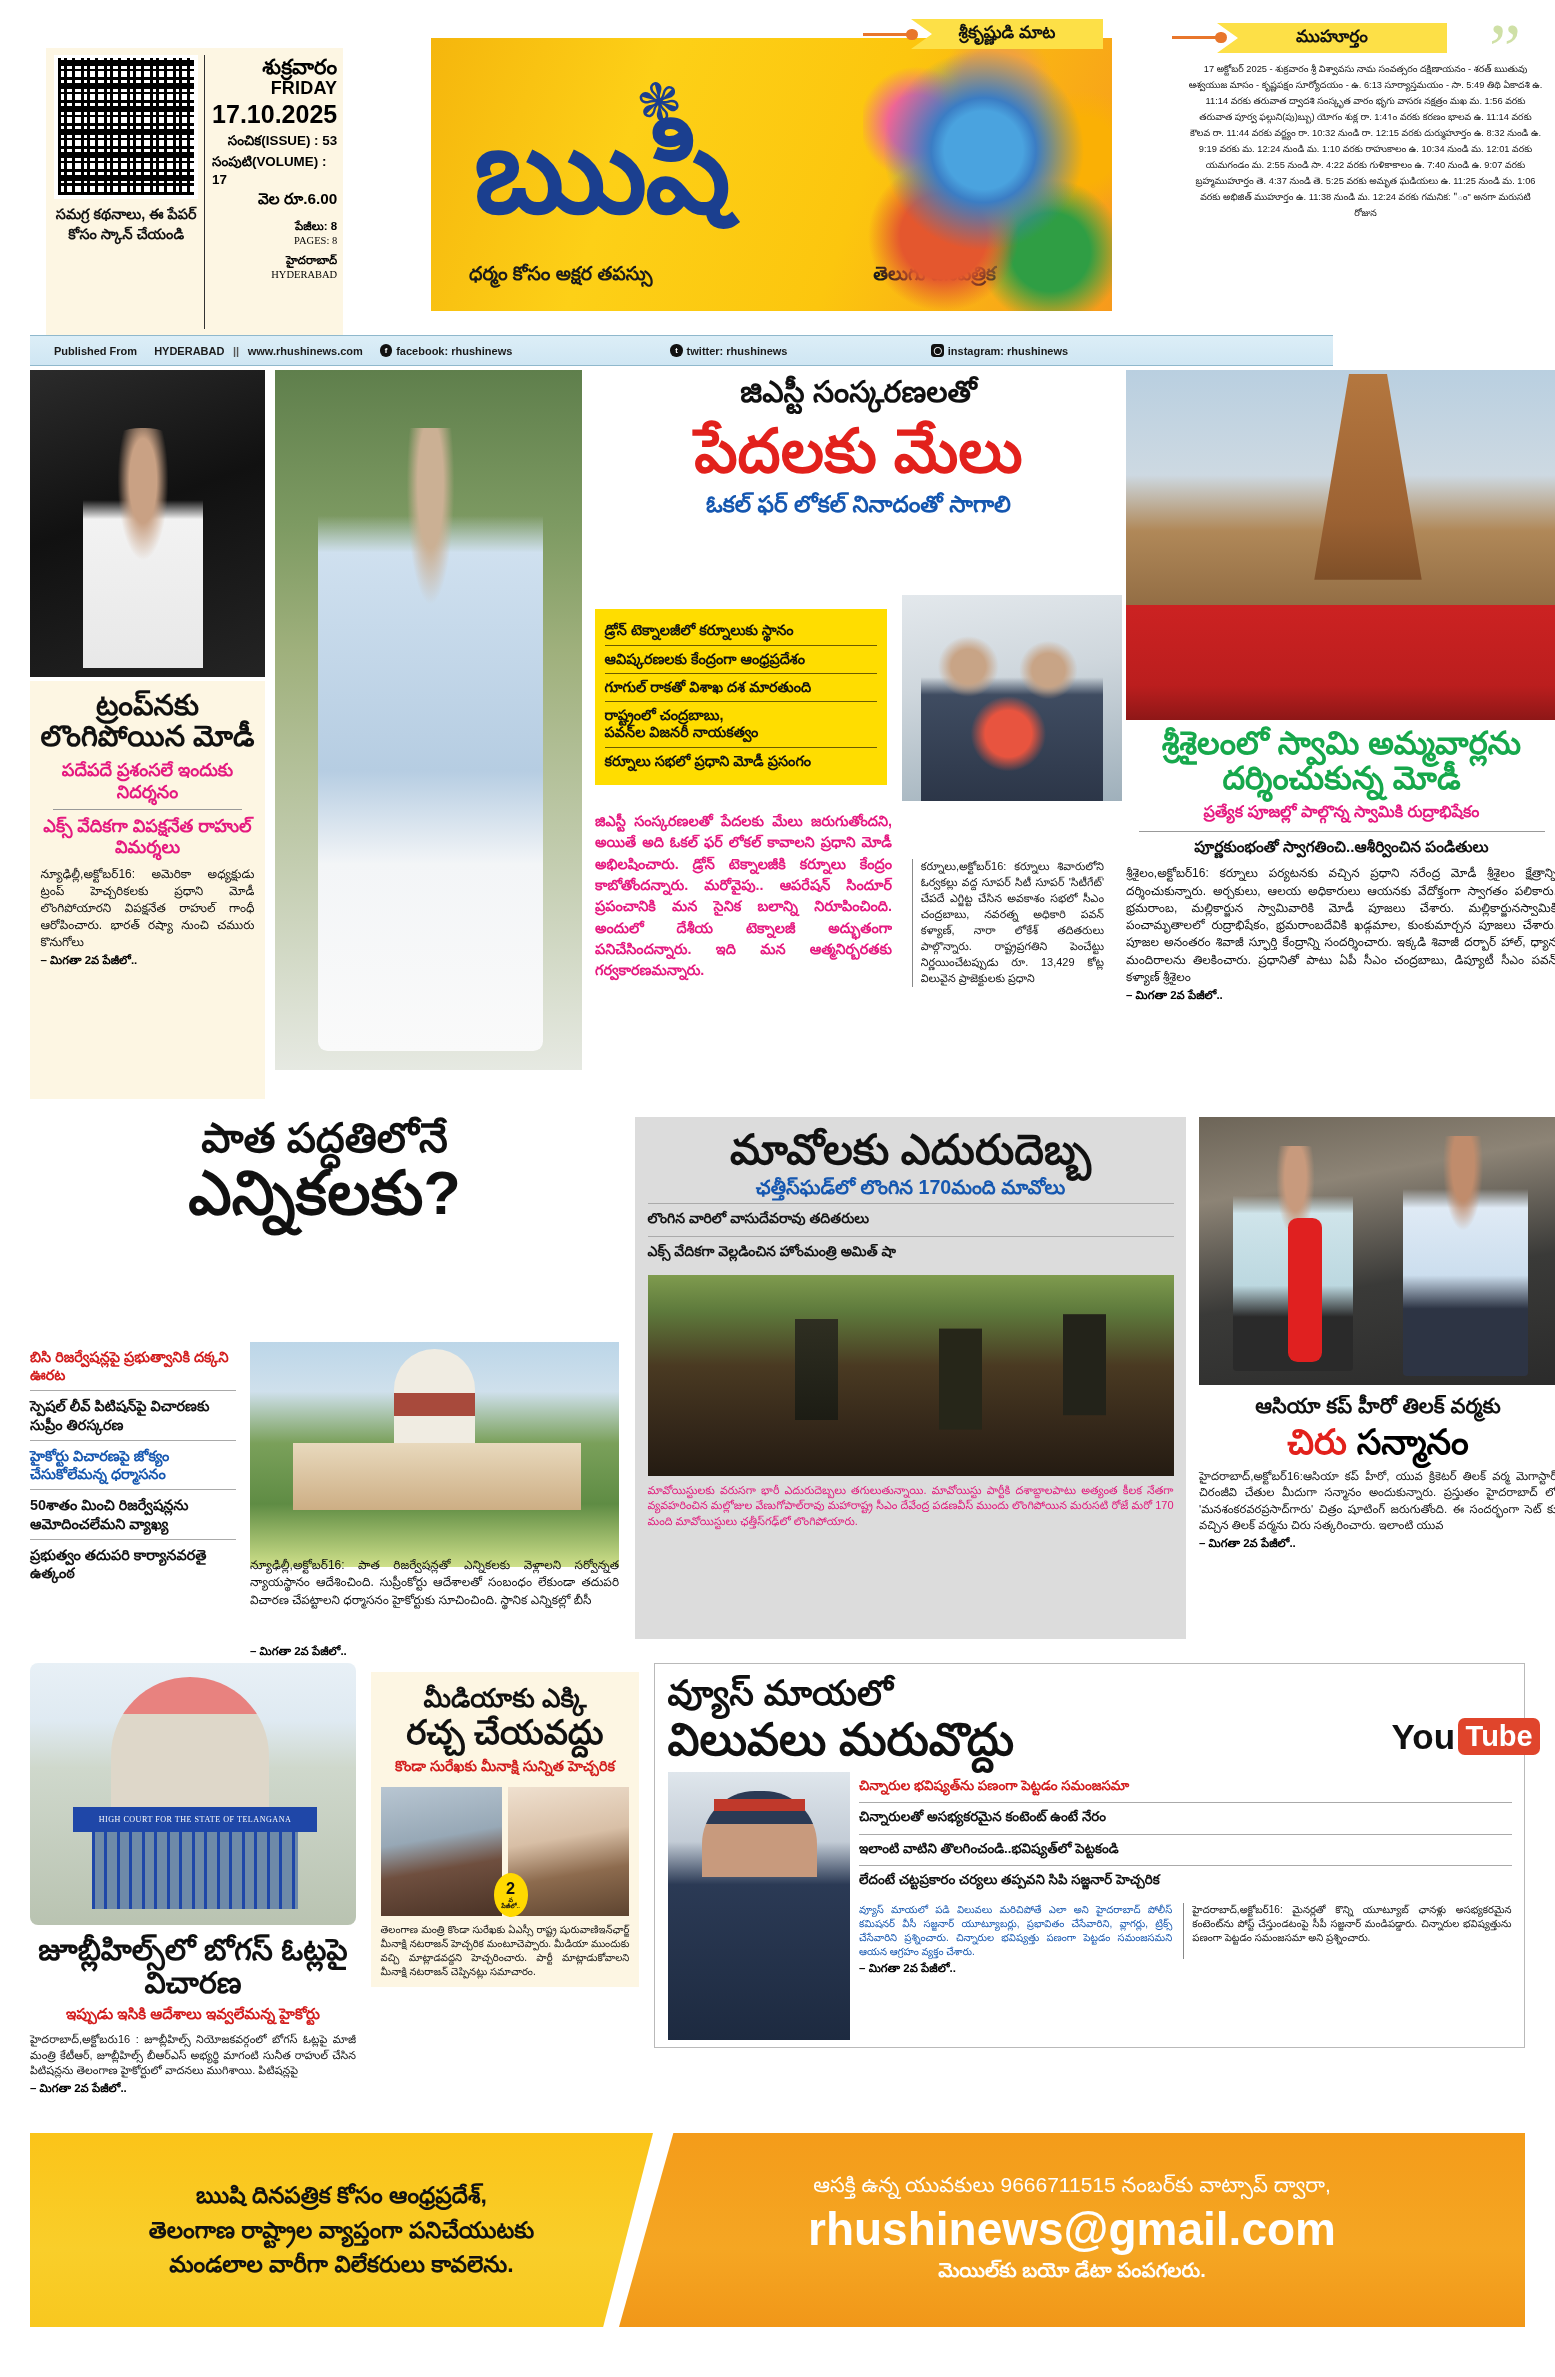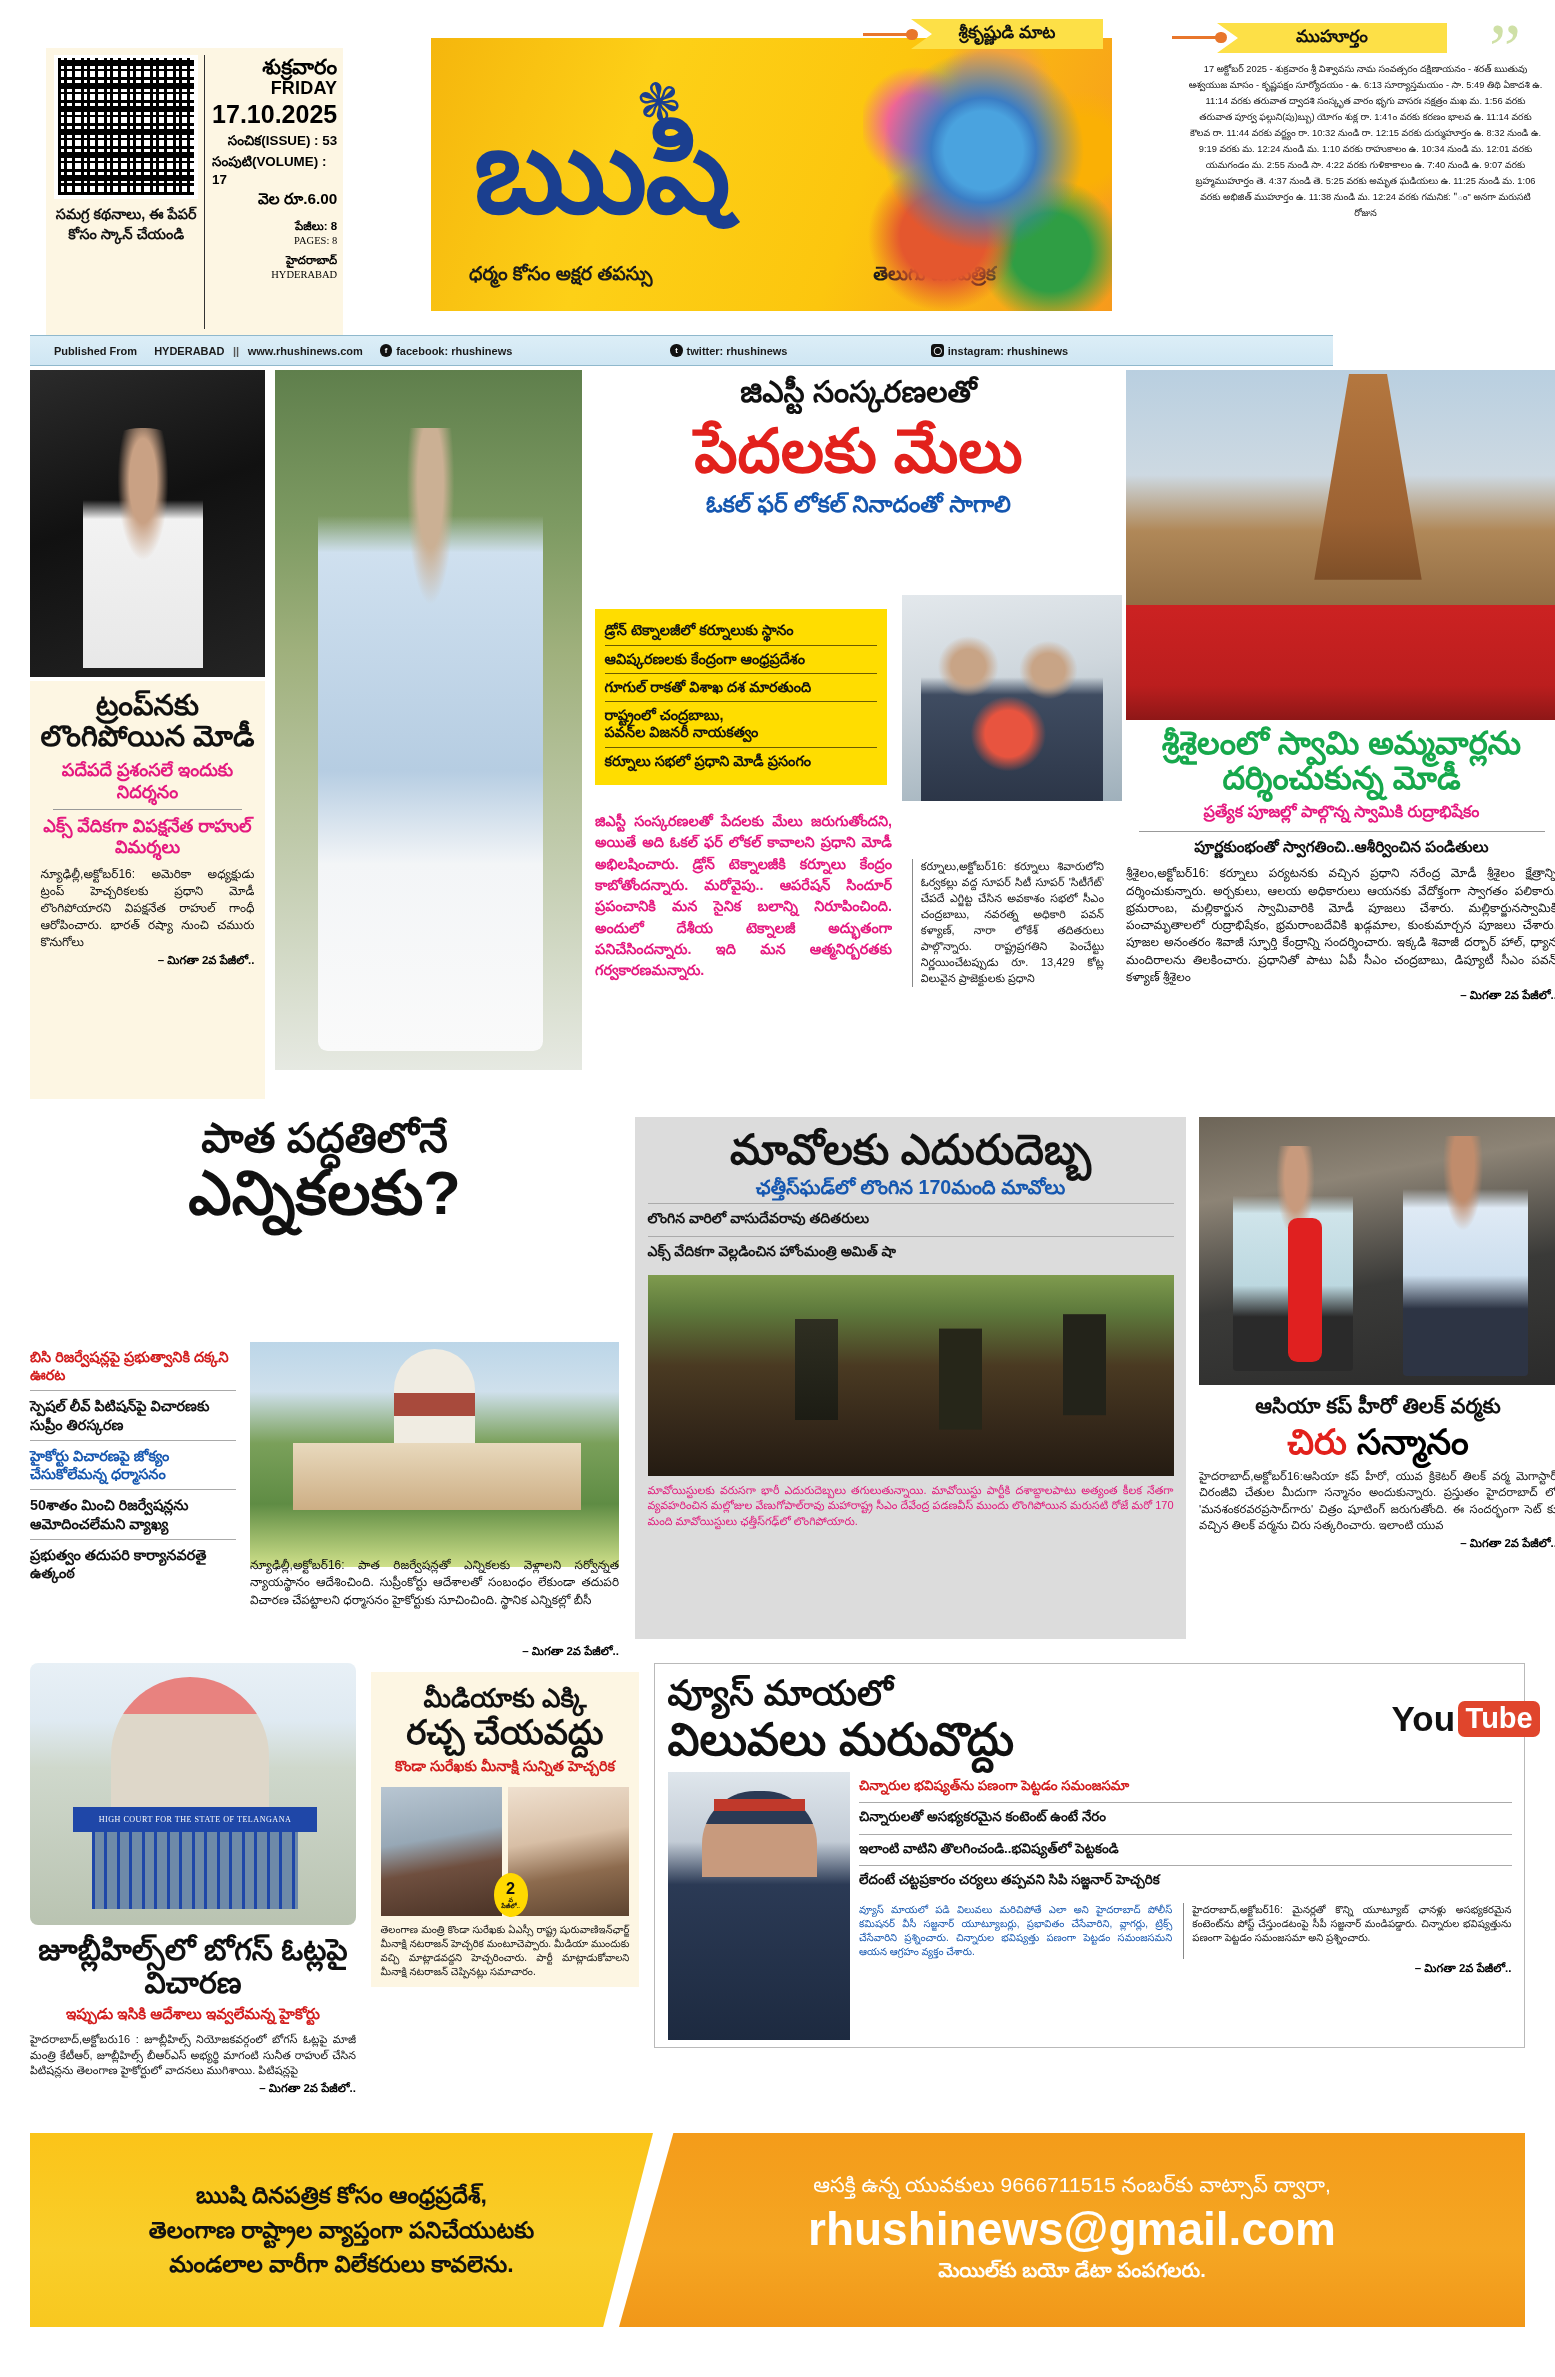--- a/index.html
+++ b/index.html
@@ -110,21 +110,21 @@
   }
   .trump-card {
     position:absolute; left:0; top:311px; width:235px; height:418px;
     background:#fdf6e3; padding:8.6px 10.5px 4.8px;
   }
   .trump-h { font-size:29px; font-weight:bold; line-height:1.08; text-align:center; color:#111; }
   .trump-sub1 { font-size:17.7px; font-weight:bold; line-height:1.22; text-align:center; color:#e5197f; margin-top:7.7px; }
   .hairline { height:1px; background:#999; margin:5.8px 12.5px; }
   .trump-sub2 { font-size:17.7px; font-weight:bold; line-height:1.22; text-align:center; color:#e5197f; }
   .trump-body { font-size:12px; line-height:1.42; text-align:justify; margin-top:6.7px; color:#111; }
-  .cont-tag { font-size:11.5px; font-weight:bold; text-align:right; margin-top:2.9px; }
+  .cont-tag { font-size:11.5px; font-weight:bold; margin-top:2.9px; }
 
   .modi-photo {
     position:absolute; left:245px; top:0; width:307px; height:700px;
     background: linear-gradient(180deg,#5f7f4c 0%,#7d9a62 22%,#9fb07c 40%,#e6e9e2 100%);
   }
   .modi-photo::after {
     content:""; position:absolute; left:43px; top:58px; width:225px; height:623px;
     background: radial-gradient(ellipse at 50% 9%, #cbb094 0 8%, rgba(0,0,0,0) 15%),
                 linear-gradient(180deg, rgba(0,0,0,0) 14%, #cfe0ef 20%, #b6cde2 55%, #f3f5f7 70%, #fafafa 100%);
     border-radius: 72px 72px 9.6px 9.6px;
@@ -292,21 +292,21 @@
   .s3b-h1 { font-size:26px; font-weight:bold; text-align:center; color:#111; line-height:1.08; }
   .s3b-h2 { font-size:34px; font-weight:bold; text-align:center; color:#111; line-height:1.05; margin-top:2.9px; }
   .s3b-sub { font-size:14.4px; font-weight:bold; text-align:center; color:#d31d1d; margin-top:7.7px; }
   .s3b-photos { display:flex; gap:6.7px; margin-top:8.6px; position:relative; }
   .s3b-ph { flex:1; height:129px; }
   .s3b-ph.a { background: linear-gradient(170deg,#b8c6d2 0%,#97a8b6 40%,#6f4f3f 62%,#4a3326 100%); }
   .s3b-ph.b { background: linear-gradient(170deg,#efe0cf 0%,#d8bfa6 40%,#8d6b4e 66%,#5d4430 100%); }
   .s3b-body { font-size:10px; line-height:1.4; text-align:justify; margin-top:6.7px; color:#111; }
 
   .s3c { position:absolute; left:624px; top:0; width:871px; border:1.9px solid #b9b9b9; padding:10.5px 12.5px 6.7px; }
-  .s3c-top { display:flex; align-items:center; justify-content:space-between; }
+  .s3c-top { display:flex; align-items:flex-end; justify-content:space-between; }
   .s3c-h1 { font-size:35px; font-weight:bold; color:#111; line-height:1.05; }
   .s3c-h2 { font-size:45px; font-weight:bold; color:#111; line-height:1.05; margin-top:4.8px; }
   .yt-logo { width:120px; height:53px; display:flex; align-items:center; gap:2.9px; }
   .yt-you { font-size:35px; font-weight:bold; color:#111; font-family:"Liberation Sans", sans-serif; }
   .yt-tube { background:#e0452c; color:#fff; font-size:29px; font-weight:bold; padding:1.9px 7.7px; border-radius:6.7px; }
   .s3c-cols { display:flex; gap:9.6px; margin-top:8.6px; }
   .cp-photo { width:182px; height:268px;
               background: linear-gradient(180deg,#dfe6ec 0%,#c3ccd6 26%,#2b3a55 42%,#1d2a40 100%); position:relative; }
   .cp-photo::before{ content:""; position:absolute; left:34px; top:19px; width:115px; height:86px;
               background: linear-gradient(180deg,#2b3a55 0 38%, #c89a7d 38% 100%); border-radius:53px 53px 0 0; }

